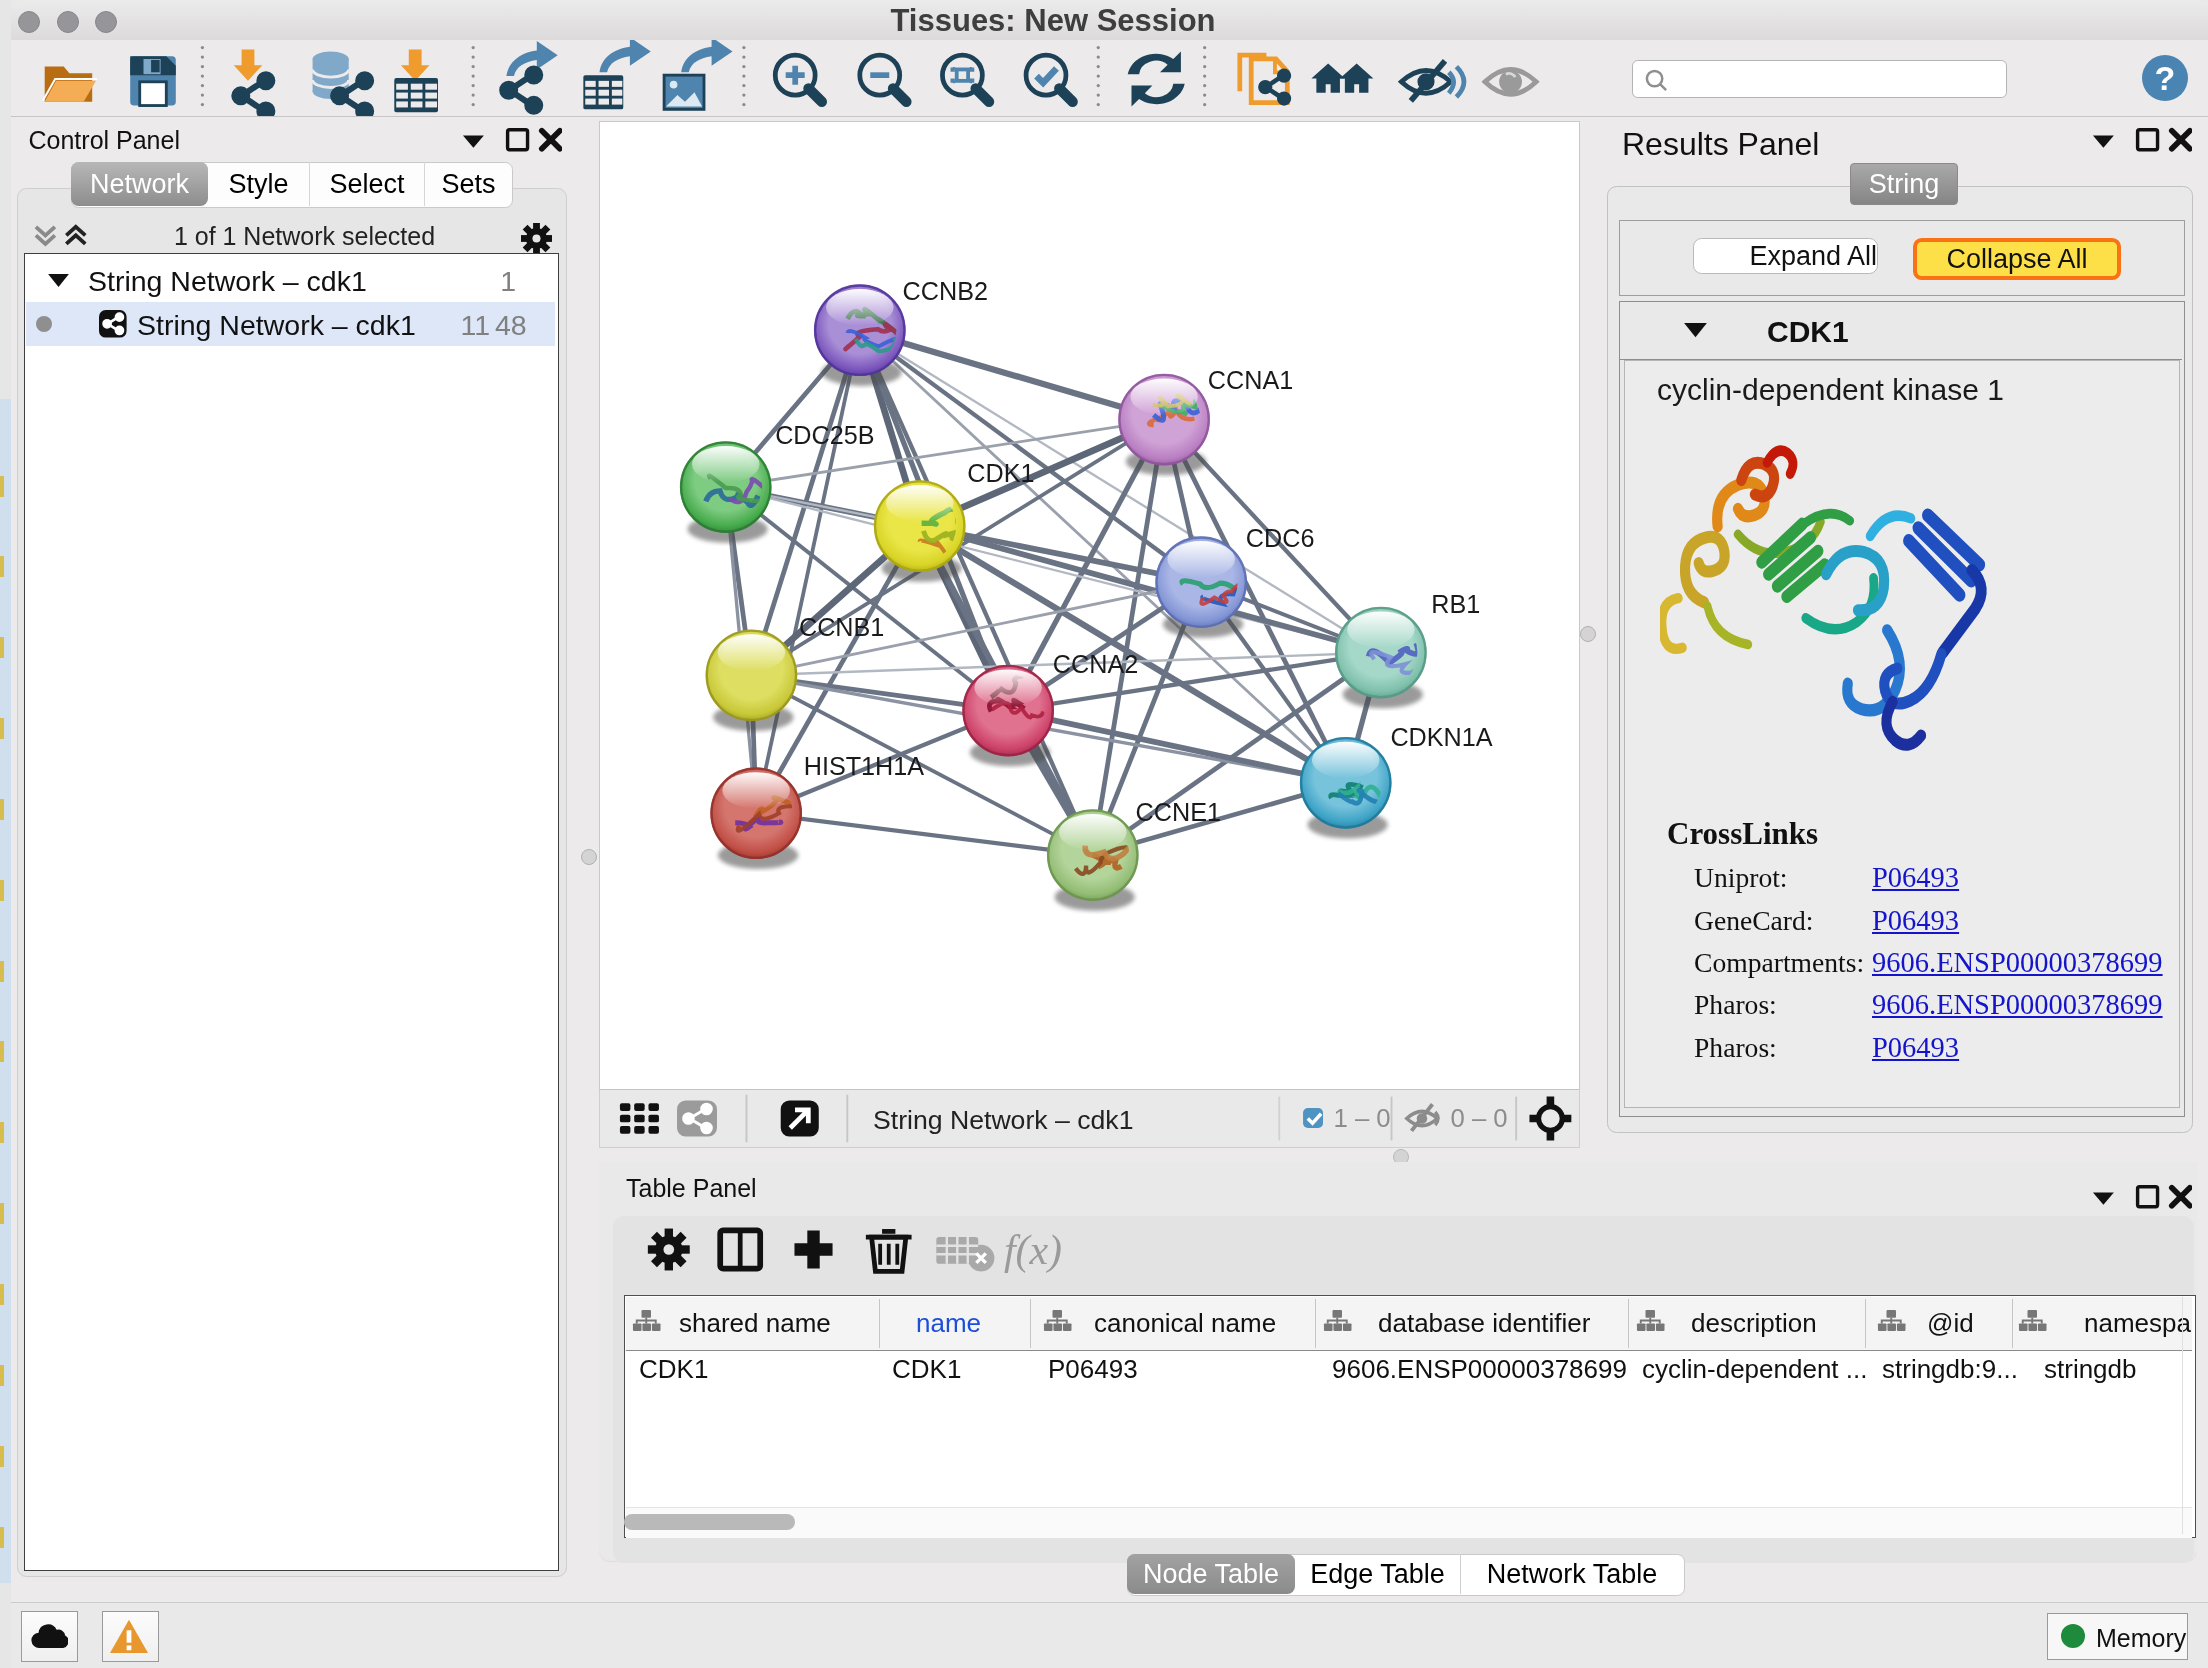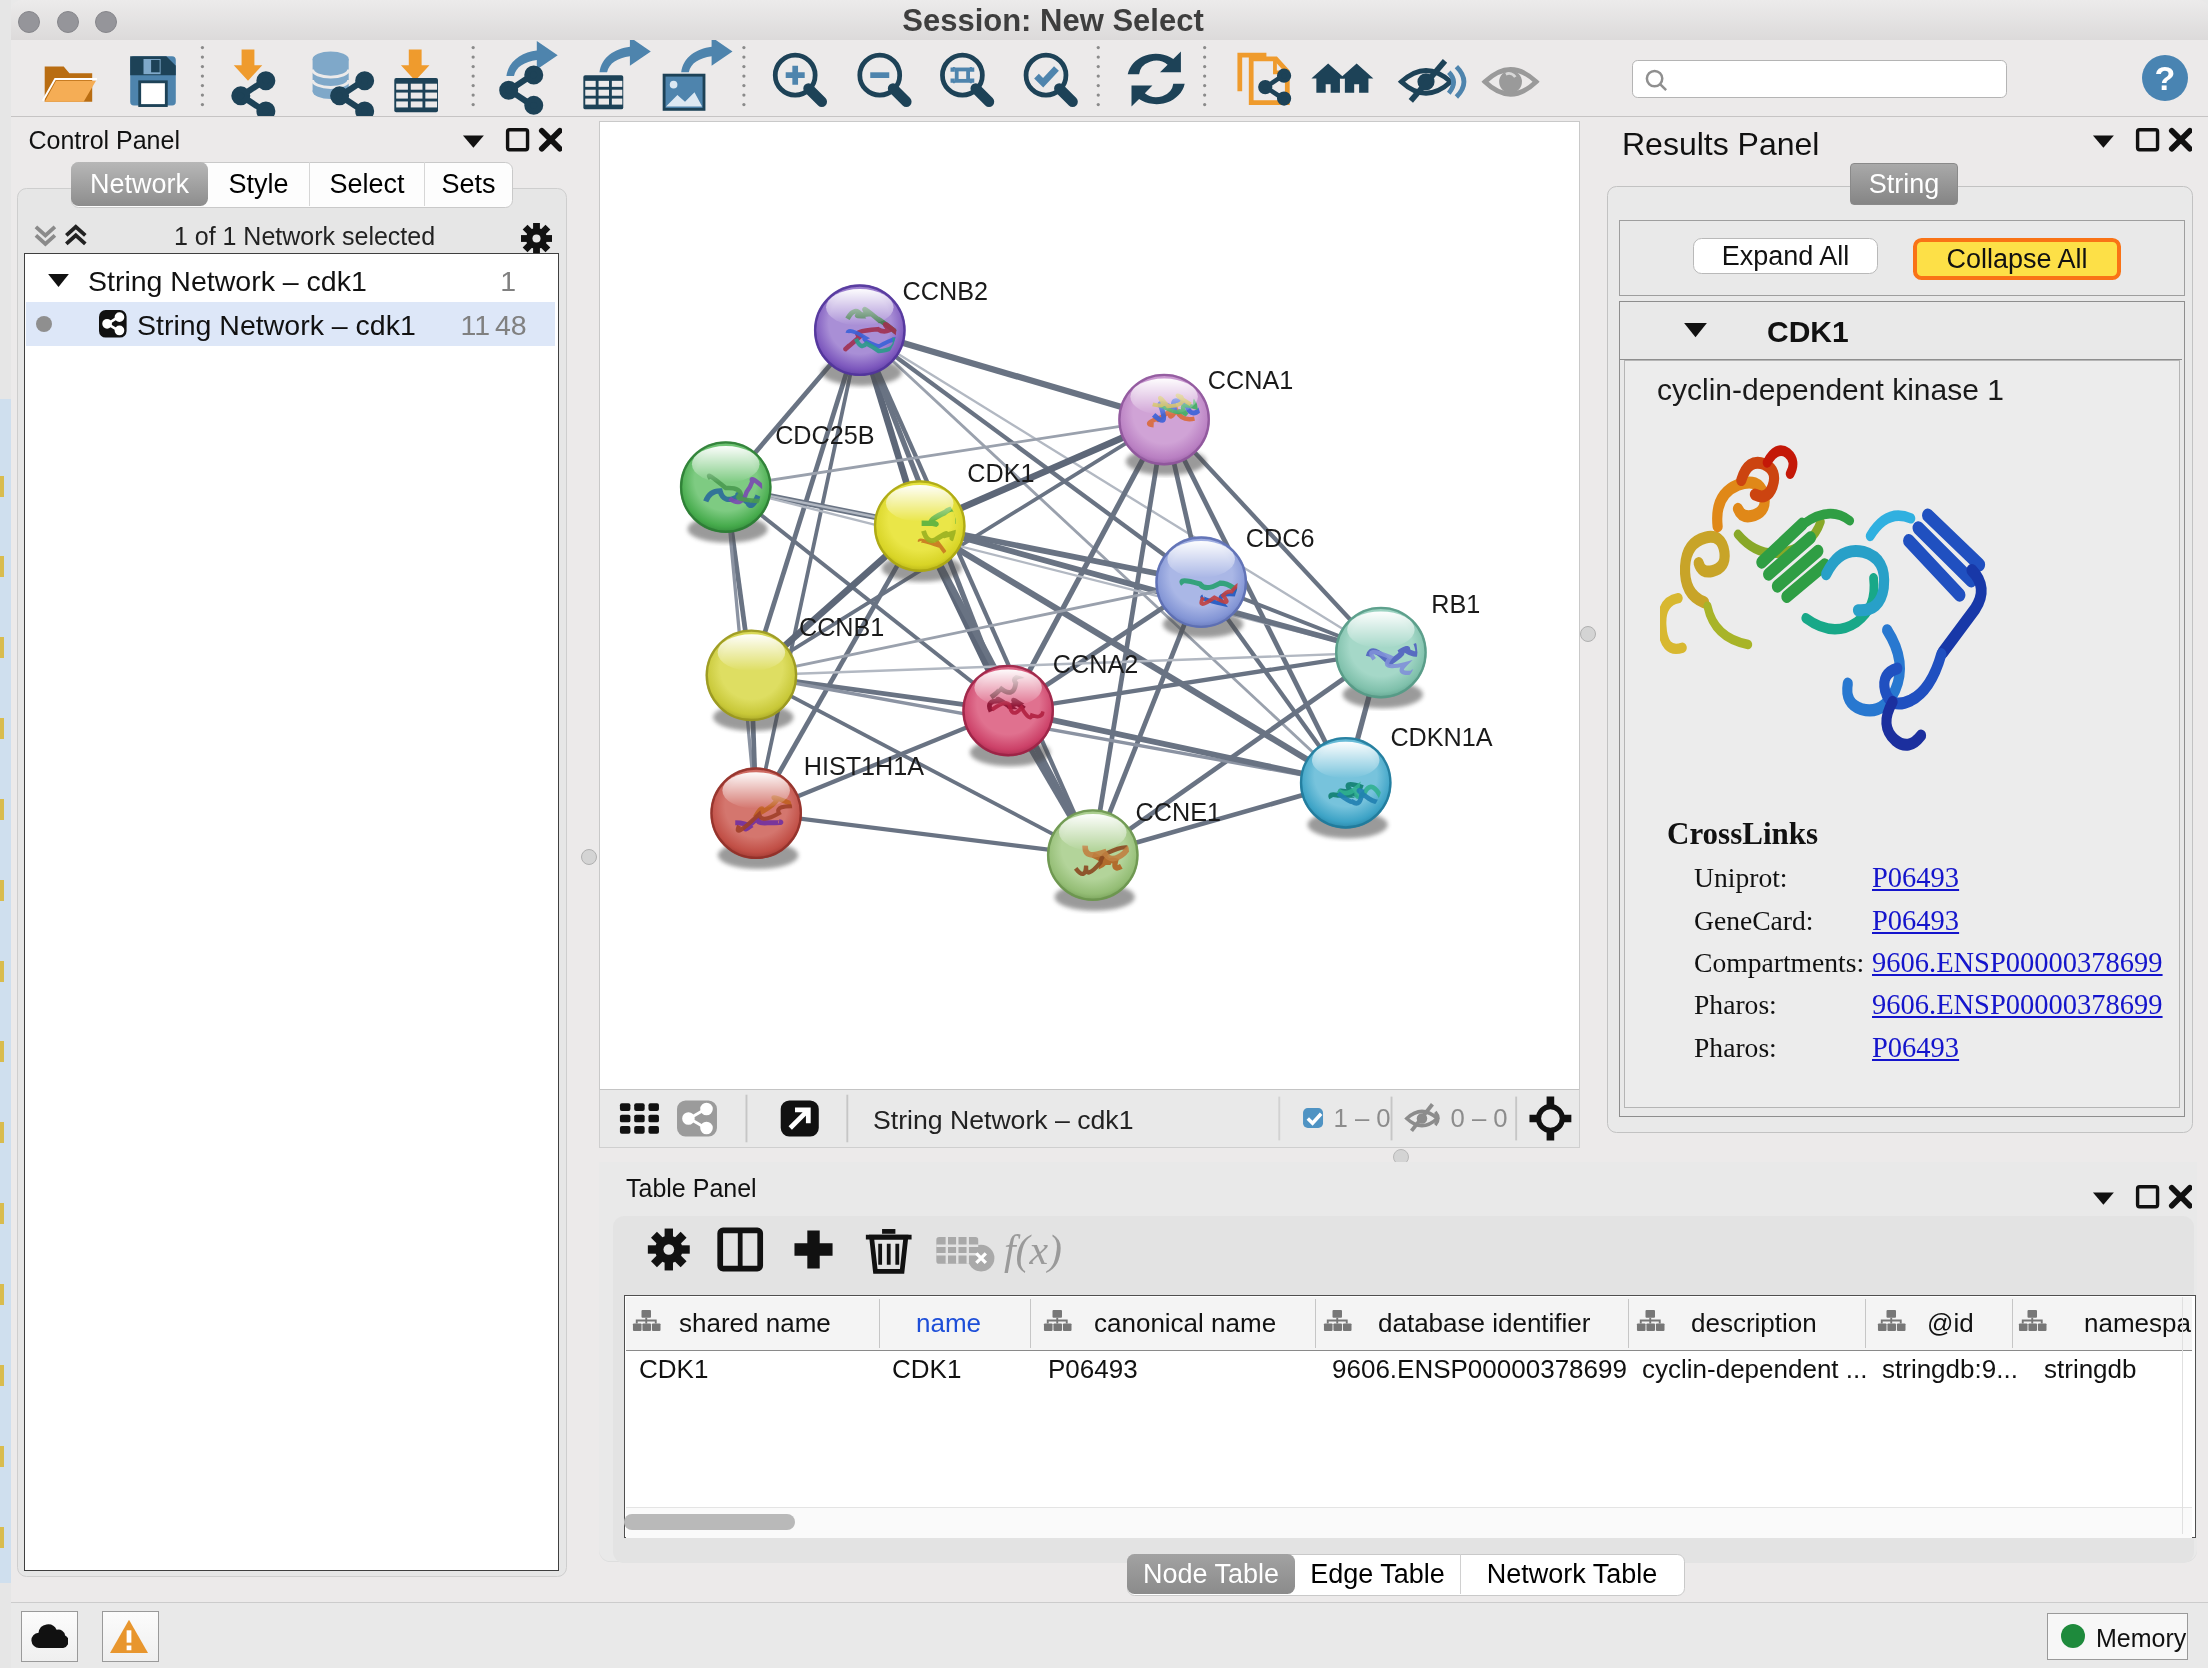--- a/index.html
+++ b/index.html
@@ -24,21 +24,21 @@
 <div class="abs" style="left:0;top:1284px;width:3.8px;height:21px;background:#d9bc4e"></div>
 <div class="abs" style="left:0;top:1365px;width:3.8px;height:21px;background:#d9bc4e"></div>
 <div class="abs" style="left:0;top:1446px;width:3.8px;height:21px;background:#d9bc4e"></div>
 <div class="abs" style="left:0;top:1527px;width:3.8px;height:21px;background:#d9bc4e"></div>
 <div class="abs" style="left:10.5px;top:0;width:2198px;height:1668px;background:#eceaea;border-radius:11.4px 11.4px 0 0"></div>
 <div class="abs" style="left:10.5px;top:0;width:2198px;height:40px;
  background:linear-gradient(#ecebeb,#dcdada);border-bottom:1px solid #b9b7b7;border-radius:11.4px 11.4px 0 0"></div>
 <div class="abs" style="left:18px;top:11.4px;width:20px;height:20px;border-radius:50%;background:#95959a;border:1px solid #86868b"></div>
 <div class="abs" style="left:57px;top:11.4px;width:20px;height:20px;border-radius:50%;background:#95959a;border:1px solid #86868b"></div>
 <div class="abs" style="left:95px;top:11.4px;width:20px;height:20px;border-radius:50%;background:#95959a;border:1px solid #86868b"></div>
-<div class="abs" style="left:761px;top:4.8px;width:584px;height:32px;line-height:32px;text-align:center;font-size:31px;font-weight:bold;color:#3e3e3e">Session: New Select</div>
+<div class="abs" style="left:761px;top:4.8px;width:584px;height:32px;line-height:32px;text-align:center;font-size:31px;font-weight:bold;color:#3e3e3e">Tissues: New Session</div>
 <div class="abs" style="left:10.5px;top:40px;width:2198px;height:76px;background:#eceaea;border-bottom:1.9px solid #c6c4c4"></div>
 <svg class="abs" style="left:0;top:40px" width="1579" height="76" viewBox="0 42 1660 80">
     <g>
  <path d="M46 70 h20 l6 7 h24 v30 h-50 z" fill="#b96d12"></path>
  <path d="M46 107 l12 -22 h42 l-13 22 z" fill="#f5ad55"></path>
  <path d="M44 106 l13 -23 h44" fill="none" stroke="#fff" stroke-width="2"></path>
 </g>
     <g>
  <rect x="136" y="59" width="48" height="52" rx="4" fill="#4e84ad"></rect>
  <path d="M136 59 h38 l10 10 v10 h-48 z" fill="#1d4257"></path>
@@ -579,21 +579,21 @@
   </svg>
 <div class="abs" style="left:1622px;top:126px;font-size:32px;color:#111">Results Panel</div>
 <svg class="abs" style="left:2087px;top:126px" width="105" height="28.5" viewBox="0 0 110 30">
  <path d="M6 10 l22 0 l-11 13 z" fill="#111"></path>
  <rect x="53" y="4" width="21" height="21" fill="none" stroke="#111" stroke-width="3.6" rx="2"></rect>
  <path d="M89 5 l19 19 M108 5 l-19 19" stroke="#111" stroke-width="6" stroke-linecap="round"></path>
   </svg>
 <div class="abs" style="left:1607px;top:186px;width:584px;height:945px;background:#e9e9e9;border:1px solid #c2c2c2;border-radius:9.5px"></div>
 <div class="abs" style="left:1850px;top:163px;width:106px;height:40px;background:linear-gradient(#a9a9a9,#858585);border:1px solid #8a8a8a;border-radius:4px;color:#fff;font-size:27px;text-align:center;line-height:40px">String</div>
 <div class="abs" style="left:1619px;top:220px;width:564px;height:74px;background:#e9e9e9;border:1px solid #9e9e9e"></div>
-<div class="abs" style="left:1693px;top:238px;width:183px;height:34px;background:#fff;border:1px solid #b9b9b9;border-radius:8.6px;font-size:27px;color:#111;text-align:center;line-height:34px">Expand All</div>
+<div class="abs" style="left:1693px;top:238px;width:183px;height:34px;background:#fff;border:1px solid #b9b9b9;border-radius:8.6px;font-size:27px;color:#111;text-align:right;line-height:34px">Expand All</div>
 <div class="abs" style="left:1913px;top:238px;width:200px;height:34px;background:#fde047;border:4px solid #f97316;border-radius:8.6px;font-size:27px;color:#111;text-align:center;line-height:34px">Collapse All</div>
 <div class="abs" style="left:1619px;top:301px;width:564px;height:814px;background:#e9e9e9;border:1px solid #8e8e8e"></div>
 <svg class="abs" style="left:1683px;top:321px" width="25" height="19" viewBox="0 0 26 20">
     <path d="M1 2 h24 l-12 15 z" fill="#111"></path>
   </svg>
 <div class="abs" style="left:1767px;top:315px;font-size:30px;font-weight:bold;color:#111">CDK1</div>
 <div class="abs" style="left:1620px;top:359px;width:562px;height:0;border-top:1px solid #8e8e8e"></div>
 <div class="abs" style="left:1624px;top:360px;width:554px;height:746px;background:#ececec;border:1px solid #b5b5b5"></div>
 <div class="abs" style="left:1657px;top:373px;font-size:30px;color:#1a1a1a">cyclin-dependent kinase 1</div>
 <svg class="abs" style="left:1660px;top:445px" width="339" height="316" viewBox="85 8 500 396" preserveAspectRatio="none">

